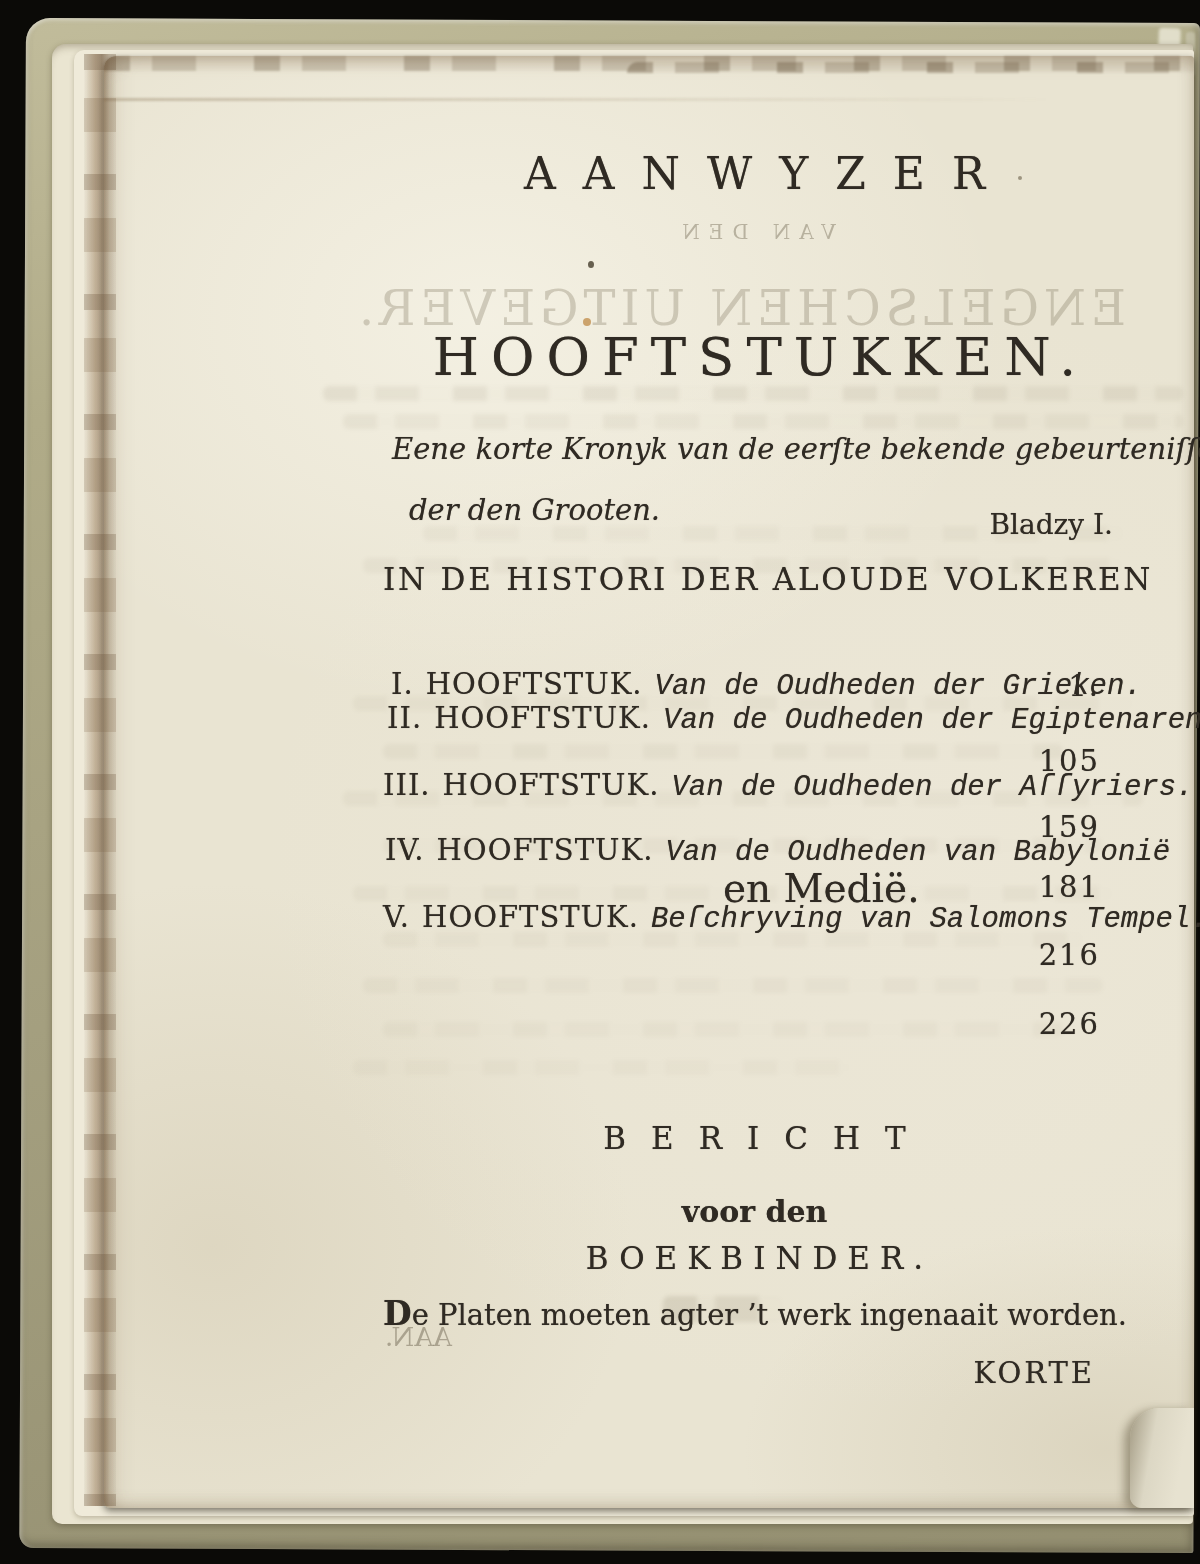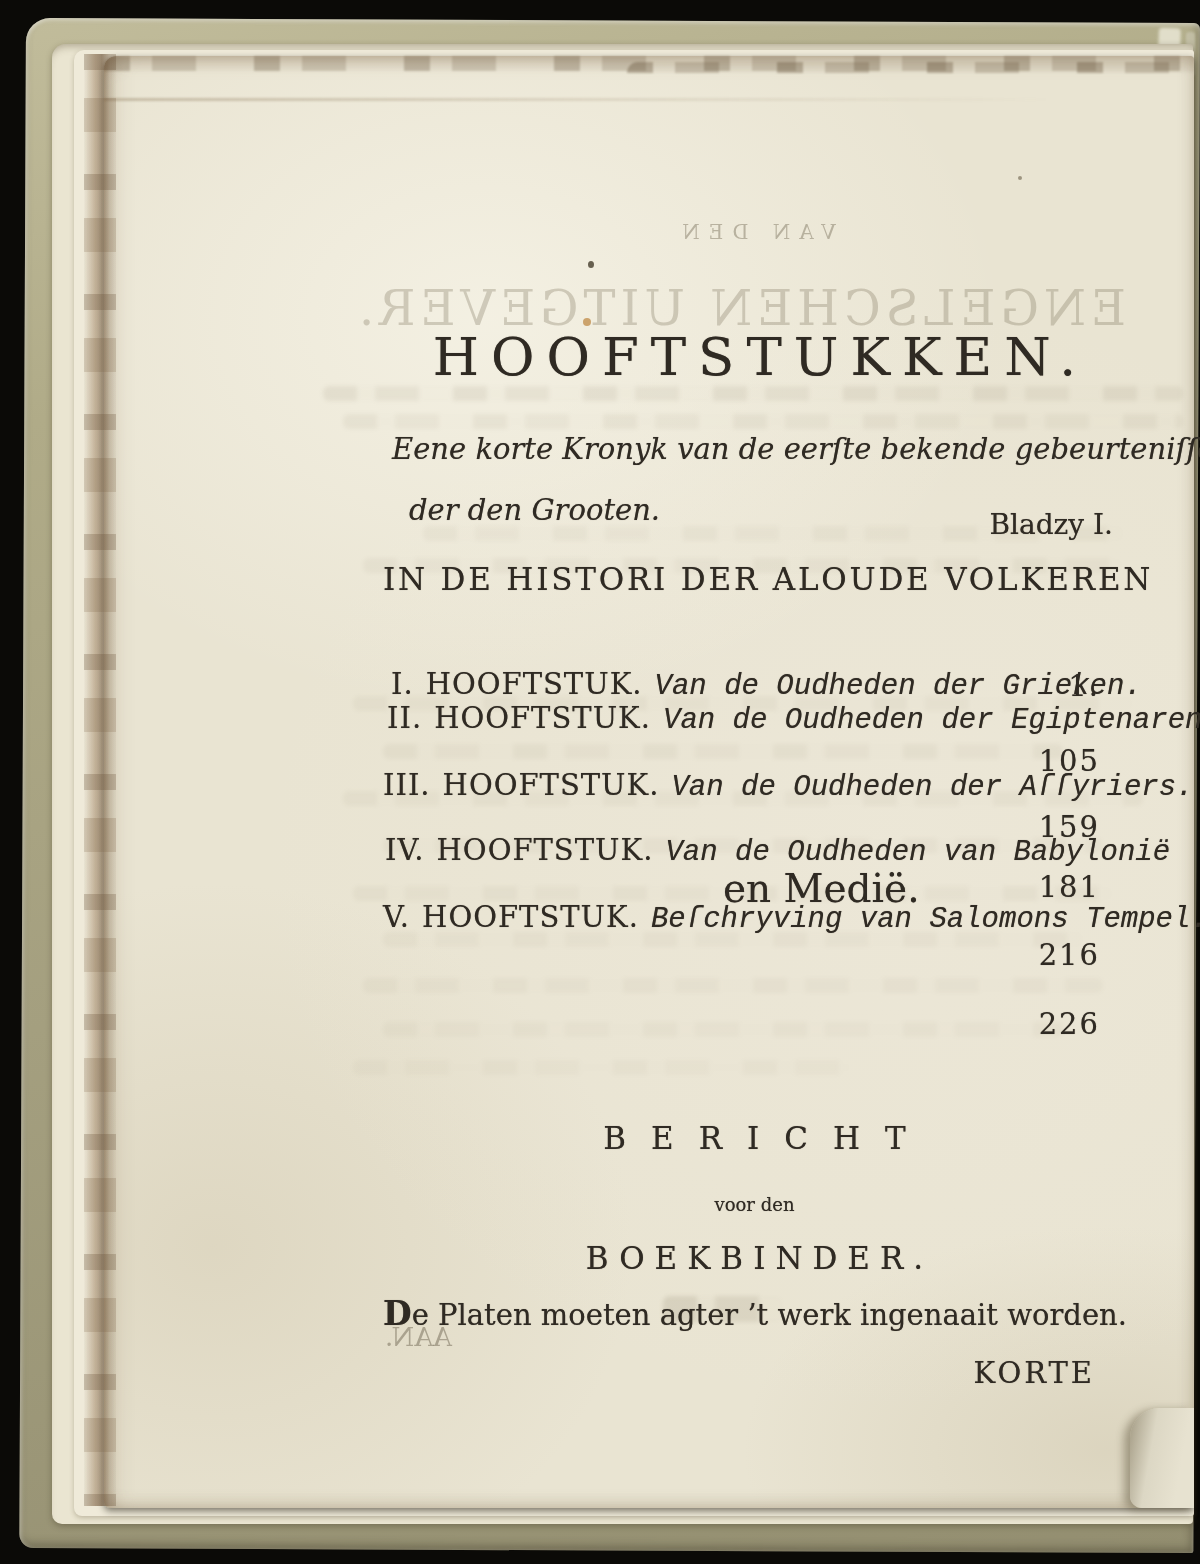--- a/index.html
+++ b/index.html
@@ -103,21 +103,21 @@
   .subtitle   { font-size:53px; letter-spacing:12px; padding-left:12px; }
   .sumline    { font-size:29px; font-style:italic; }
   .pageref    { font-size:28px; right:13px; }
   .histori    { font-size:31px; letter-spacing:2.8px; }
   .chap       { font-size:29px; }
   .chap .rom  { letter-spacing:1px; margin-right:12px; }
   .chap .ital { font-style:italic;font-family:Liberation Mono, monospace; }
   .contline   { font-size:39px; }
   .pageno     { right:26px; font-size:29px; letter-spacing:2px; }
   .bericht    { font-size:31px; letter-spacing:25px; padding-left:25px; }
-  .voorden    { font-size:18px; }
+  .voorden    { font-size:30px;font-weight:bold; }
   .boekbinder { font-size:31px; letter-spacing:10px; padding-left:10px; }
   .instruction{ font-size:29px; }
   .instruction::first-letter { font-weight:bold; font-size:33px; }
   .catchword  { right:31px; font-size:29px; letter-spacing:3px; }
 
   
   .ghost { transform:scaleX(-1); filter:blur(.7px);
            color:rgba(110,100,78,.42); text-shadow:none; }
   .ghost-small { font-size:20px; letter-spacing:9px; }
   .ghost-large { font-size:48px; letter-spacing:5px; color:rgba(122,112,88,.30); }
@@ -168,20 +168,21 @@
       <div class="smudge" style="top:876px;left:0;width:700px;opacity:.10"></div>
       <div class="smudge" style="top:922px;left:-20px;width:740px;opacity:.10"></div>
       <div class="smudge" style="top:966px;left:0;width:680px;opacity:.09"></div>
       <div class="smudge" style="top:1004px;left:-30px;width:500px;opacity:.08"></div>
       <div class="smudge" style="top:1240px;left:280px;width:120px;height:26px;opacity:.30"></div>
 
       <div class="line center ghost ghost-small" style="top:164px">VAN DEN</div>
       <div class="line center ghost ghost-large" style="top:224px">ENGELSCHEN UITGEVER.</div>
       <div class="line ghost ghost-aan" style="top:1266px">AAN.</div>
 
+      <div class="line center title" style="top:92px">AANWYZER</div>
       <div class="line center subtitle" style="top:270px">HOOFTSTUKKEN.</div>
 
       <div class="line sumline" style="top:376px;left:9px">Eene korte Kronyk van de eerſte bekende gebeurteniſſen</div>
       <div class="line sumline" style="top:437px;left:26px">der den Grooten.</div>
       <div class="line pageref" style="top:452px">Bladzy I.</div>
 
       <div class="line center histori" style="top:505px">IN DE HISTORI DER ALOUDE VOLKEREN</div>
 
       <div class="line chap" style="top:611px;left:8px">
         <span class="rom">I.</span><span class="rom">HOOFTSTUK.</span><span class="ital">Van de Oudheden der Grieken.</span>

